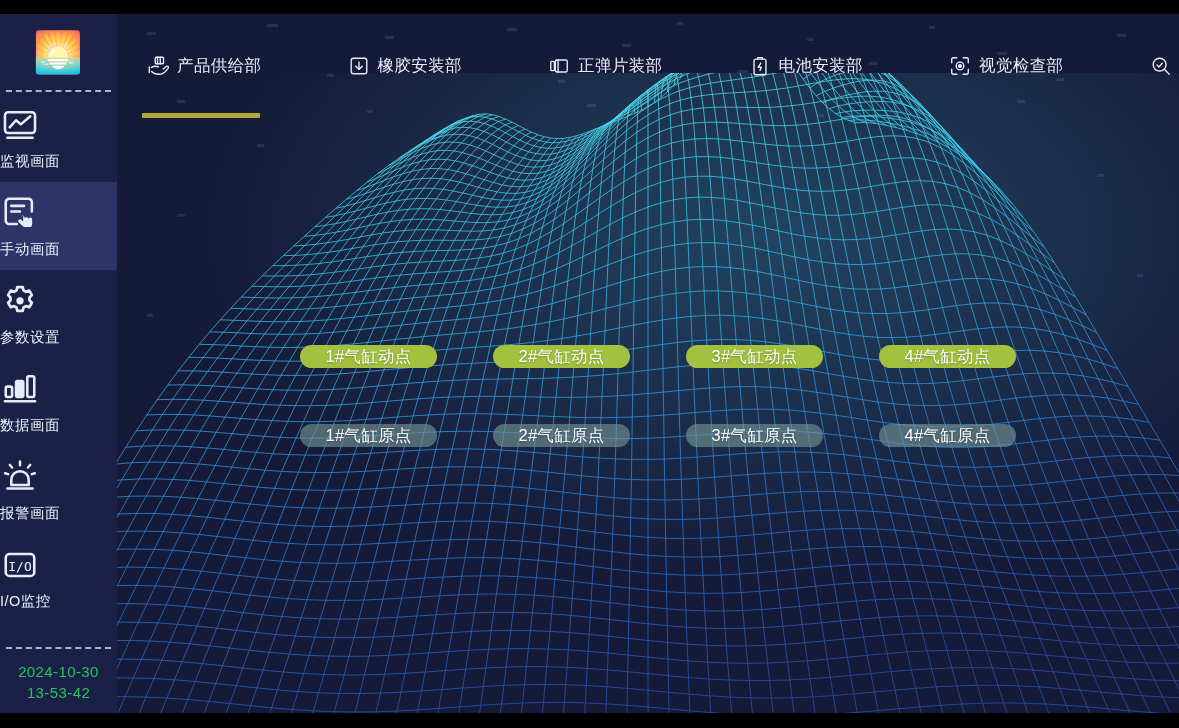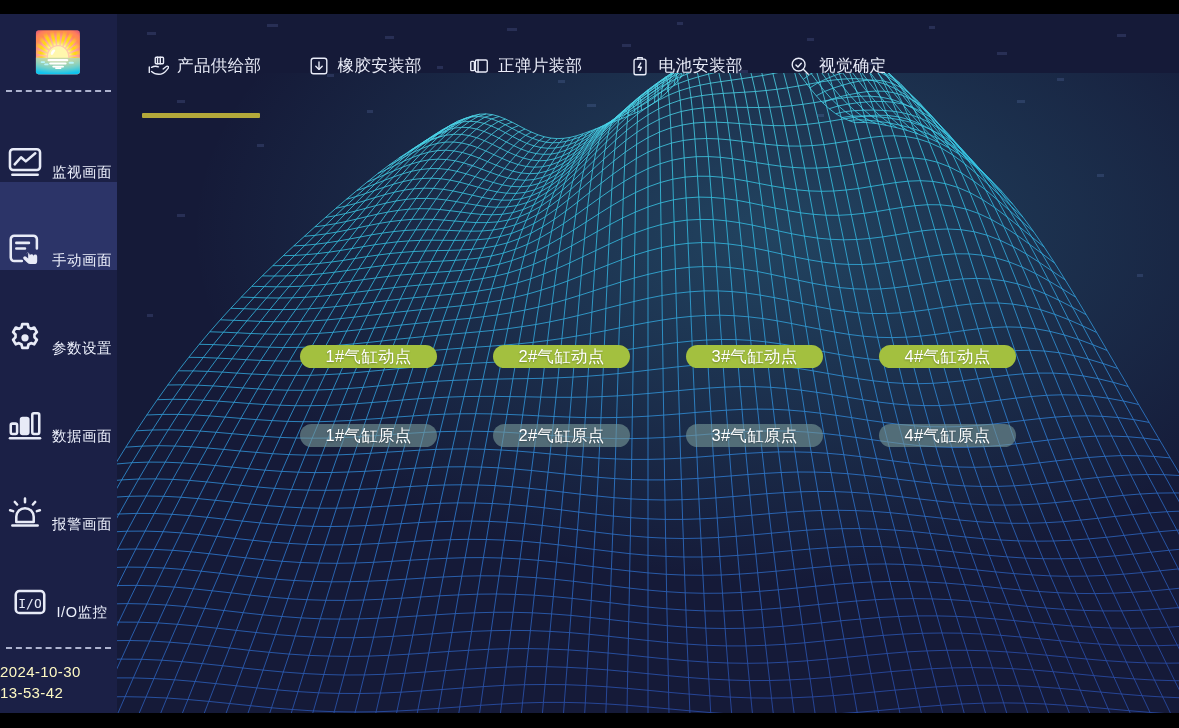--- a/index.html
+++ b/index.html
@@ -43,43 +43,44 @@
   .divider {
     height: 0; margin: 0 6px;
     border-top: 2px dashed #c8cde8;
     opacity: .85;
   }
   .nav {
     padding-top: 2px;
   }
   .nav-item {
     height: 88px;
-    display: flex; flex-direction: row;
-    align-items: flex-end; justify-content: center;
+    display: flex; flex-direction: column;
+    align-items: flex-start; justify-content: center;
     gap: 7px;
     cursor: pointer;
     color: #e8ebf7;
   }
   .nav-item.active { background: #2c3468; }
   .nav-icon {
     width: 40px; height: 40px;
     display: flex; align-items: center; justify-content: center;
   }
   .nav-icon svg { display: block; }
   .nav-label {
     font-size: 14.5px;
     letter-spacing: .5px;
     color: #eceffb;
     white-space: nowrap;
   }
   .clock {
     position: absolute;
     left: 0; bottom: 10px;
     width: 117px;
-    color: #fef9c3;
+    text-align: center;
+    color: #22c55e;
     font-size: 15px;
     line-height: 21px;
     letter-spacing: .4px;
   }
   .clock-divider {
     position: absolute;
     left: 6px; right: 6px; bottom: 64px;
     border-top: 2px dashed #c8cde8;
     opacity: .85;
   }
@@ -105,20 +106,21 @@
   
   .tabs {
     position: absolute;
     left: 0; top: 0;
     height: 104px;
     width: 1062px;
     display: flex;
     align-items: center;
     padding-left: 23px;
     z-index: 10;
+    gap: 40px;
   }
   .tab {
     position: relative;
     display: flex; align-items: center;
     gap: 8px;
     height: 104px;
     padding: 0 17px 0 7px;
     margin-right: 22px;
     cursor: pointer;
     color: #e9ecf8;
@@ -265,20 +267,33 @@
           <span class="tab-icon">
             <svg width="22" height="22" viewBox="0 0 24 24" fill="none" stroke="#e9ecf8" stroke-width="1.5" stroke-linecap="round" stroke-linejoin="round">
               <rect x="5.5" y="4.5" width="13" height="17" rx="2"></rect>
               <path d="M9.5 4.5V2.8h5v1.7"></path>
               <path d="M12.8 8.8 10 13.4h3.4l-1.4 3.6"></path>
             </svg>
           </span>
           <span class="tab-label">电池安装部</span>
         </div>
 
+        <div class="tab">
+          <span class="tab-icon">
+            <svg width="22" height="22" viewBox="0 0 24 24" fill="none" stroke="#e9ecf8" stroke-width="1.5" stroke-linecap="round" stroke-linejoin="round">
+              <path d="M3 8.5V4.6a1.6 1.6 0 0 1 1.6-1.6H8.5"></path>
+              <path d="M15.5 3h3.9A1.6 1.6 0 0 1 21 4.6v3.9"></path>
+              <path d="M21 15.5v3.9a1.6 1.6 0 0 1-1.6 1.6h-3.9"></path>
+              <path d="M8.5 21H4.6A1.6 1.6 0 0 1 3 19.4v-3.9"></path>
+              <circle cx="12" cy="12" r="4.2"></circle>
+              <circle cx="12" cy="12" r="1.5" fill="#e9ecf8"></circle>
+            </svg>
+          </span>
+          <span class="tab-label">视觉检查部</span>
+        </div>
 
         <div class="tab">
           <span class="tab-icon">
             <svg width="22" height="22" viewBox="0 0 24 24" fill="none" stroke="#e9ecf8" stroke-width="1.5" stroke-linecap="round" stroke-linejoin="round">
               <circle cx="10.5" cy="10.5" r="7"></circle>
               <path d="M15.6 15.6 21 21"></path>
               <path d="M7.6 10.8 9.8 13l3.6-4"></path>
             </svg>
           </span>
           <span class="tab-label">视觉确定</span>

